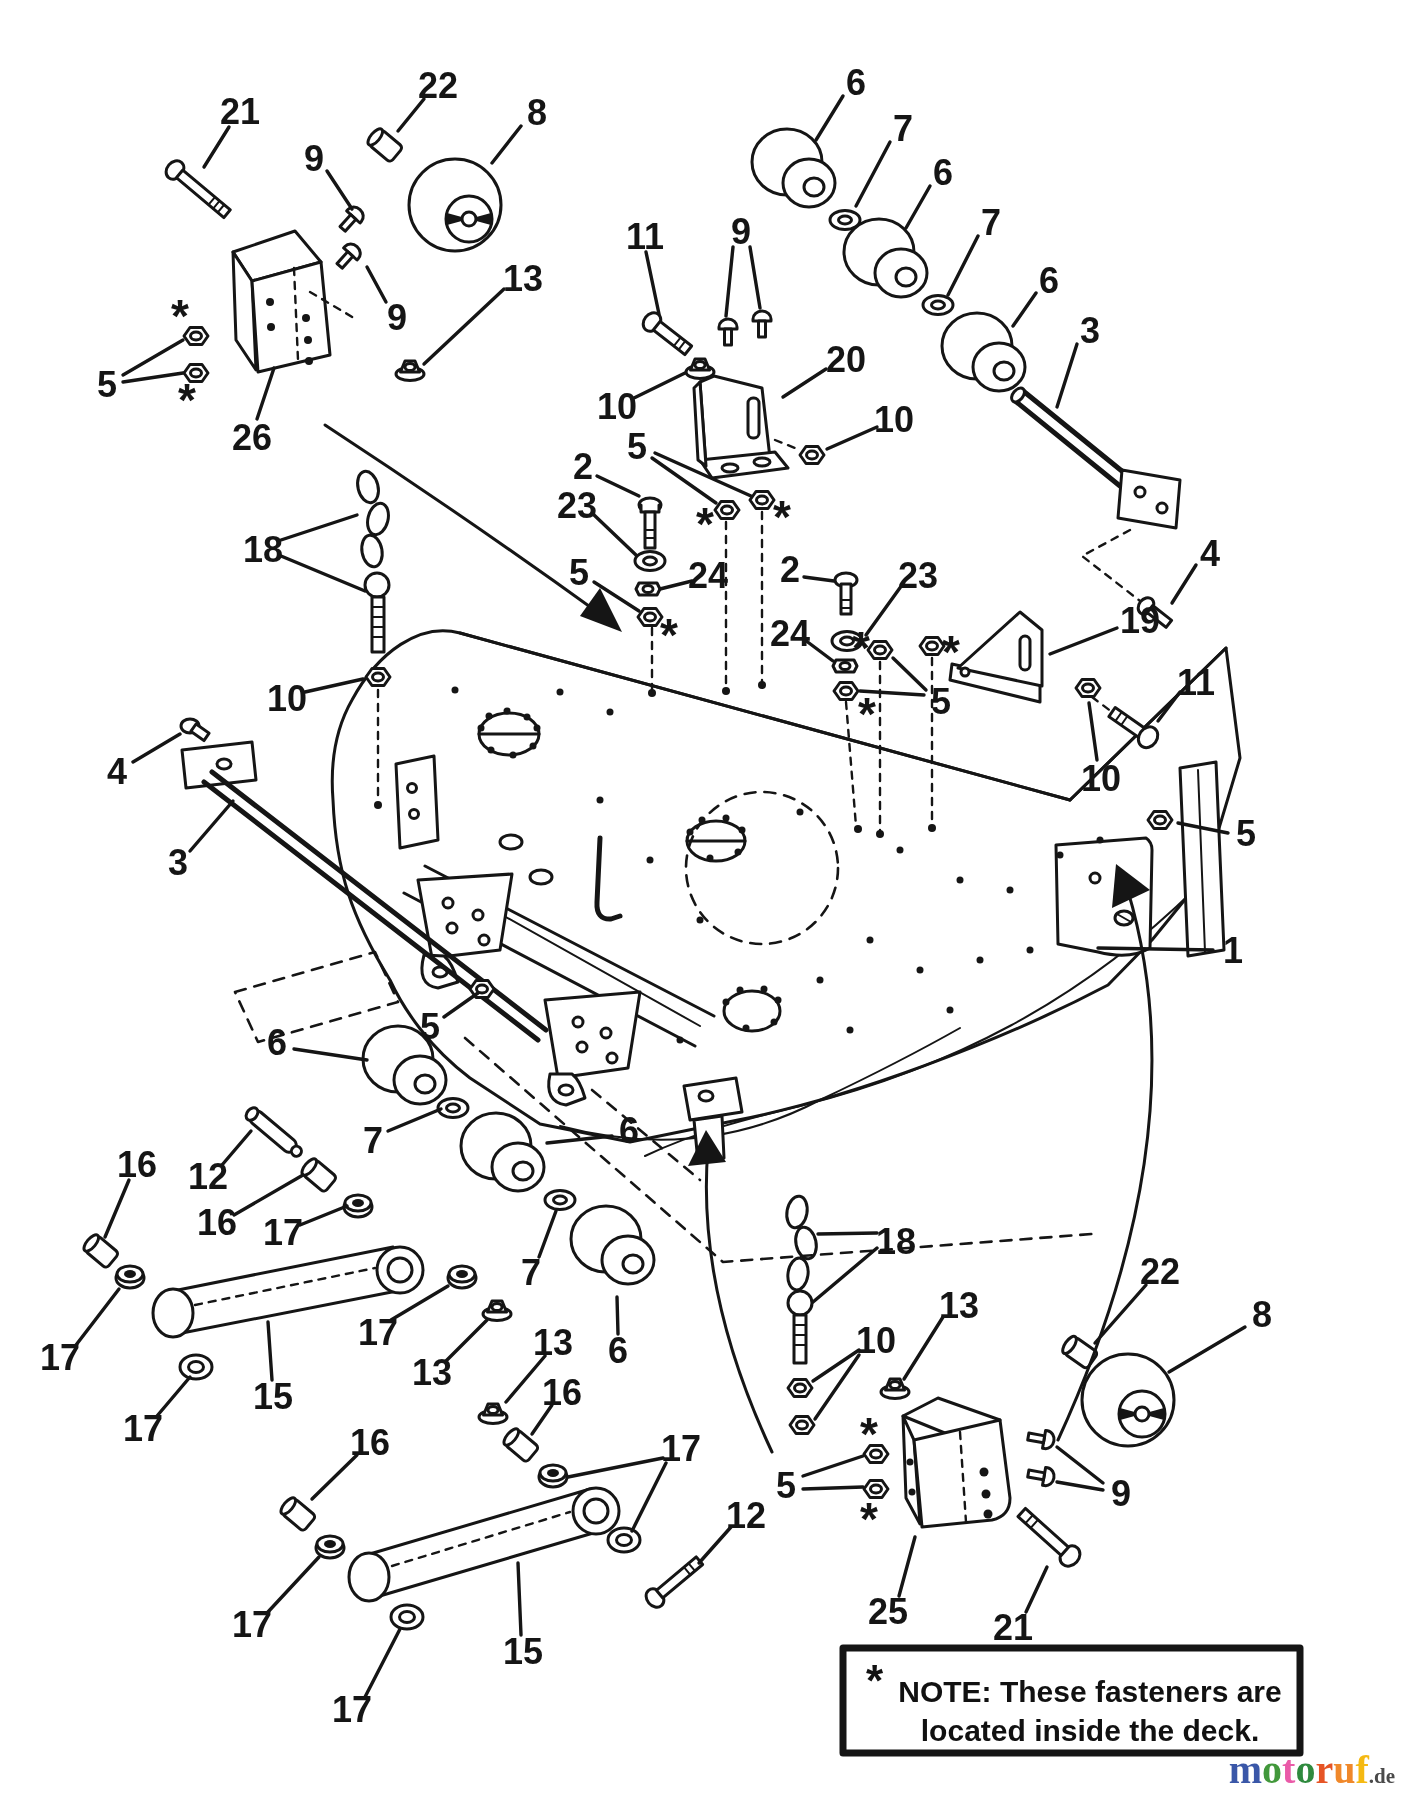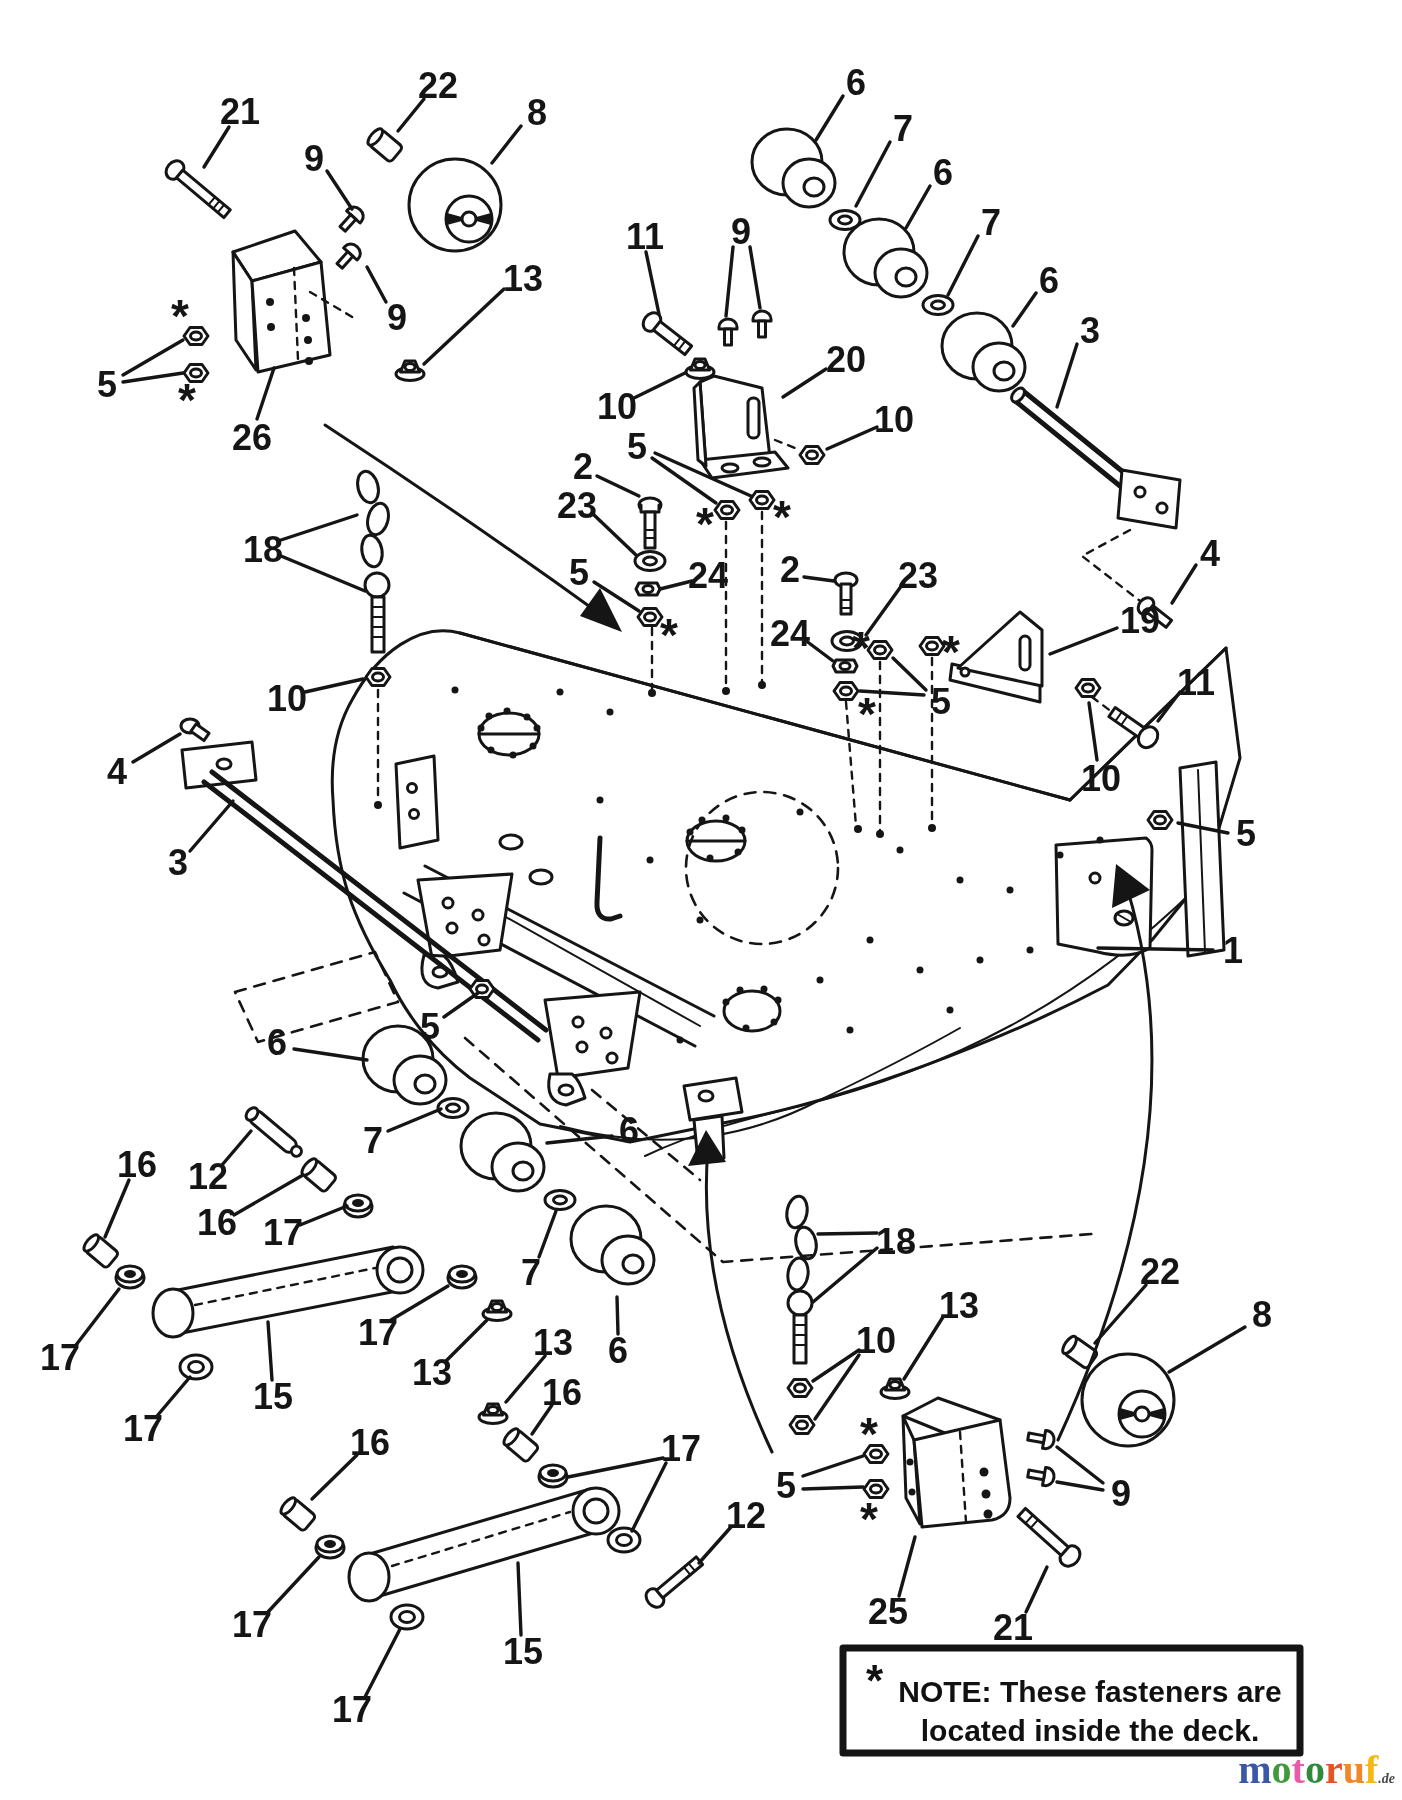--- a/index.html
+++ b/index.html
@@ -17,21 +17,21 @@
   .dashf{stroke-width:2.4;stroke-dasharray:7 7;}
   .leader{stroke:#151515;stroke-width:3.4;}
   .callout{font:bold 36px "Liberation Sans",sans-serif;fill:#151515;text-anchor:middle;}
   .star{font:bold 46px "Liberation Sans",sans-serif;fill:#151515;text-anchor:middle;}
   .note-rect{stroke-width:7;fill:#fff;}
   .note-star{font:bold 44px "Liberation Sans",sans-serif;fill:#111;stroke:none;}
   .note-text{font:bold 30px "Liberation Sans",sans-serif;fill:#111;stroke:none;text-anchor:middle;}
   #watermark{position:absolute;left:1150px;top:1750px;width:245px;text-align:right;
         font-family:"Liberation Serif",serif;font-weight:bold;font-size:40px;line-height:40px;
         letter-spacing:0px;}
-  #watermark .suffix{font-size:14px;font-weight:bold;font-style:italic;}
+  #watermark .suffix{font-size:21px;font-weight:bold;}
 </style>
 </head>
 <body>
 
 <div id="page">
 <svg id="diagram" width="1402" height="1800" viewBox="0 0 1402 1800">
 
   <defs>
     <g id="hexnut">
       <path class="w" d="M-12,0 L-6,-8.5 L6,-8.5 L12,0 L6,8.5 L-6,8.5 Z"></path>

